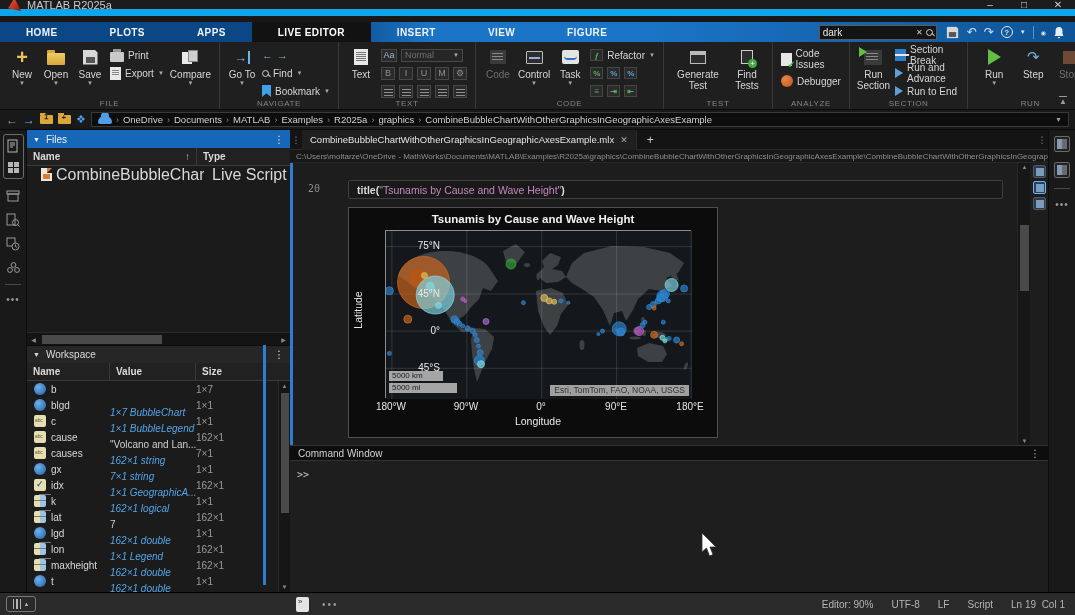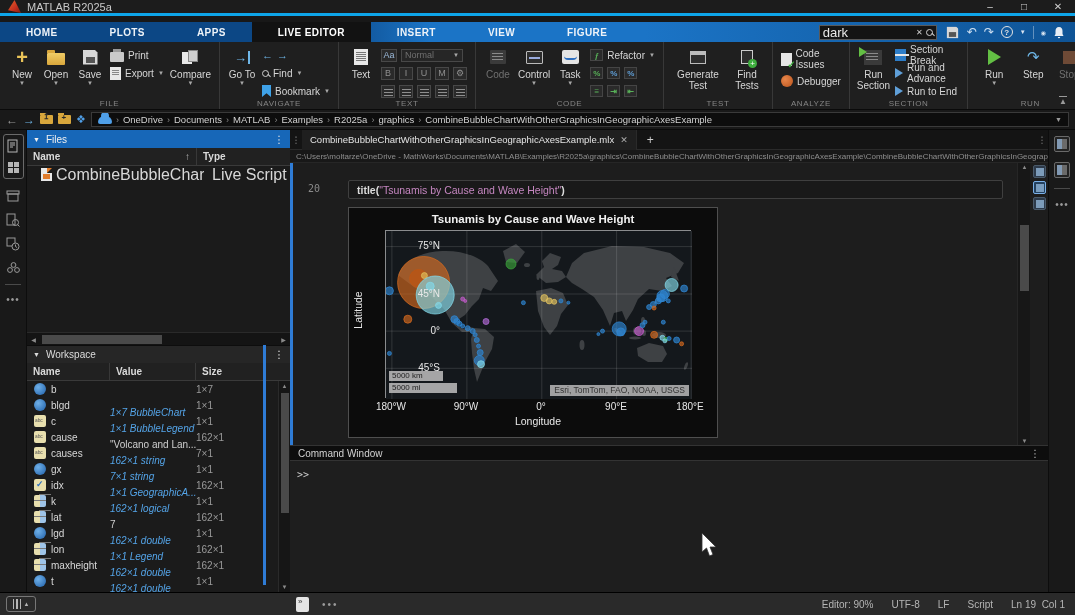--- a/index.html
+++ b/index.html
@@ -1,32 +1,32 @@
 <!DOCTYPE html>
 <html><head>
 <meta charset="utf-8">
 <style>
   *{margin:0;padding:0;box-sizing:border-box;font-family:"Liberation Sans",sans-serif;}
   html,body{width:1075px;height:615px;background:#161616;overflow:hidden;}
   .app{position:relative;width:1075px;height:615px;background:#181818;color:#d6d6d6;}
 
   
-  .titlebar{position:absolute;left:0;top:0;width:1075px;height:16px;background:#1c1c1c;display:flex;align-items:center;border-bottom:3px solid #0ea5e9;}
+  .titlebar{position:absolute;left:0;top:0;width:1075px;height:16px;background:#1c1c1c;display:flex;align-items:center;border-bottom:7px solid #0ea5e9;}
   .mlogo{width:13px;height:13px;margin:0 6px 0 8px;background:linear-gradient(135deg,#e8642b 0%,#c22e1e 60%,#7a1f14 100%);clip-path:polygon(50% 0,100% 100%,0 78%);}
   .apptitle{font-size:11px;color:#c9c9c9;}
   .winbtns{margin-left:auto;display:flex;}
   .winbtn{width:34px;height:21px;display:flex;align-items:center;justify-content:center;font-size:10px;color:#cfcfcf;}
 
   
   .tabbar{position:absolute;left:0;top:22px;width:1075px;height:20px;display:flex;align-items:stretch;background:linear-gradient(90deg,#0c4785 0%,#0c4785 30%,#1b74c6 40%,#1b74c6 60%,#0f5496 100%);}
   .rtab{padding:0 26px;display:flex;align-items:center;font-size:10px;font-weight:bold;color:#eef3f8;letter-spacing:.4px;}
   .rtab.active{background:#121212;color:#fff;}
   .tb-right{margin-left:auto;display:flex;align-items:center;gap:8px;padding-right:10px;}
   .searchbox{width:118px;height:15px;background:#141414;border:1px solid #5a5a5a;display:flex;align-items:center;padding:0 3px;gap:3px;}
-  .searchbox .val{flex:1;font-size:13px;color:#e8e8e8;background:transparent;border:0;outline:0;width:80px;}
+  .searchbox .val{flex:1;font-size:10px;color:#e8e8e8;background:transparent;border:0;outline:0;width:80px;}
   .xglyph{font-size:8px;color:#cfcfcf;}
   .mag{width:7px;height:7px;border:1.4px solid #cfcfcf;border-radius:50%;position:relative;flex:none;}
   .mag:after{content:"";position:absolute;width:4px;height:1.4px;background:#cfcfcf;transform:rotate(45deg);right:-3.4px;bottom:-1px;}
   .qab{display:flex;align-items:center;gap:7px;}
   .qicon{font-size:12px;color:#cfe0f2;}
   .qsep{width:1px;height:13px;background:rgba(255,255,255,.35);}
   .helpc{width:12px;height:12px;border-radius:50%;border:1.2px solid #e2e2e2;color:#e2e2e2;font-size:8px;display:flex;align-items:center;justify-content:center;font-weight:bold;}
   .carettiny{font-size:6px;color:#dbe6f2;}
 
   

